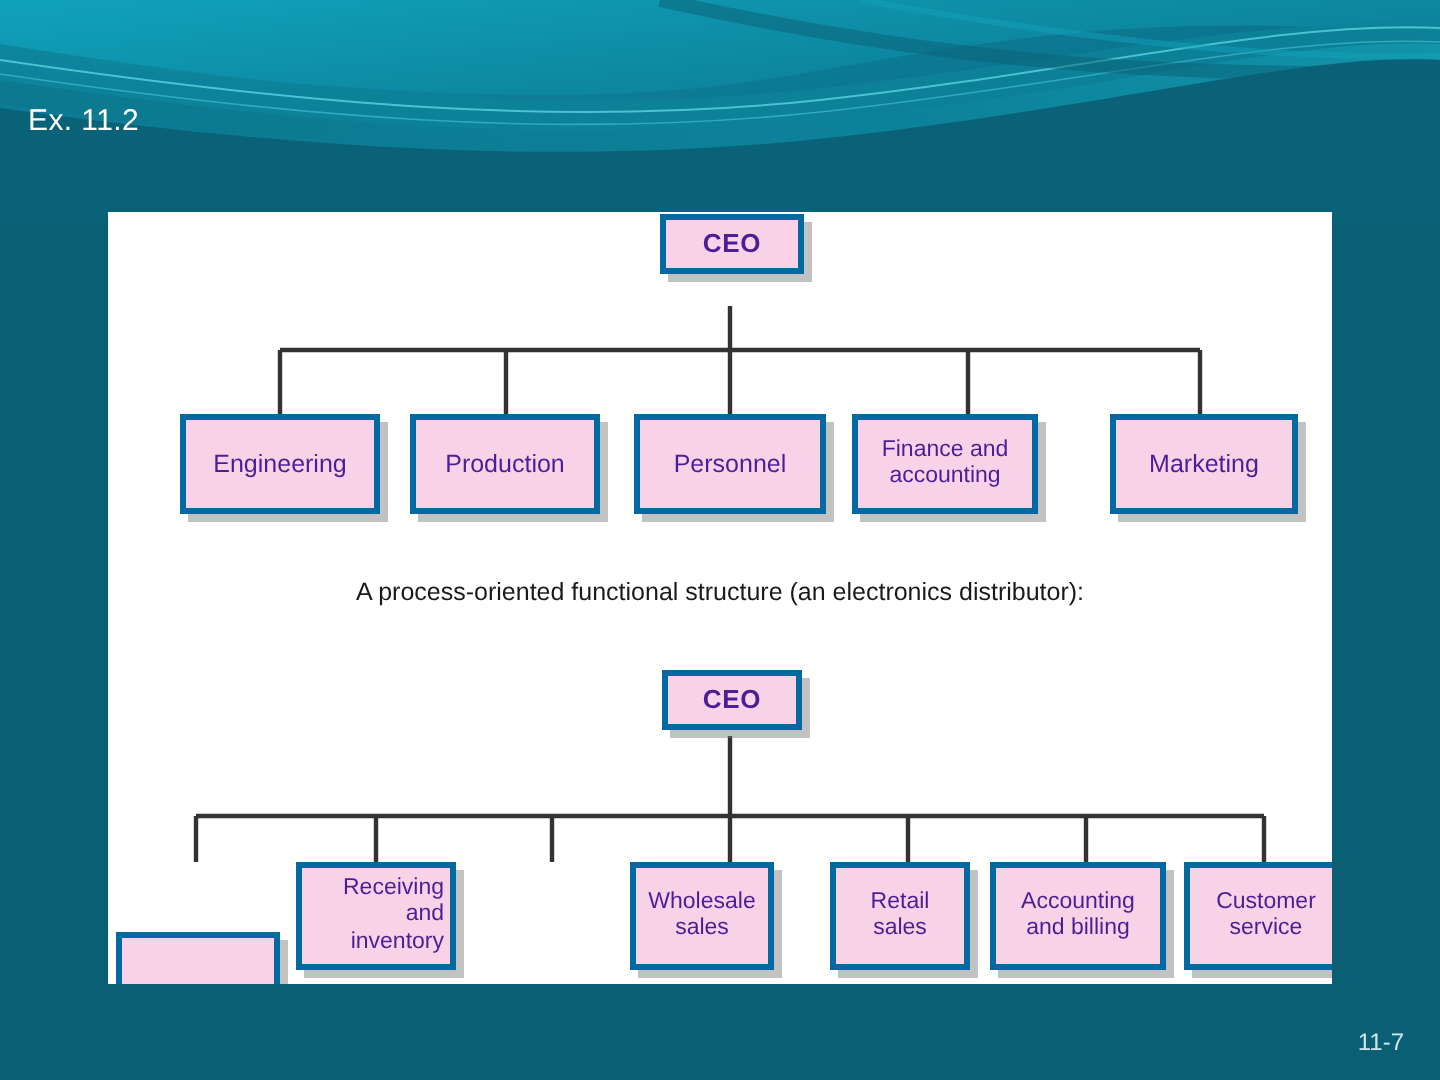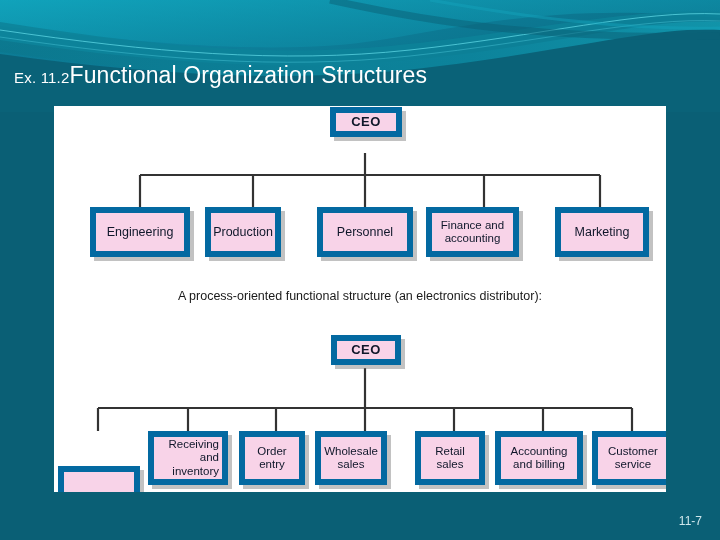--- a/index.html
+++ b/index.html
@@ -26,24 +26,24 @@
     width: 720px;
     height: 112px;
     overflow: hidden;
   }
   #header-band svg { display: block; }
 
   
   #title-row {
     position: absolute;
     left: 14px;
-    top: 62px;
+    top: 52px;
     display: flex;
     align-items: baseline;
-    gap: 0;
+    gap: 6px;
     white-space: nowrap;
     z-index: 6;
     justify-content: center;
   }
   #title-prefix {
     color: #ffffff;
     font-size: 15px;
     letter-spacing: .2px;
   }
   #title-main {
@@ -70,27 +70,27 @@
     width: 612px;
     height: 386px;
     pointer-events: none;
   }
 
   
   .node {
     position: absolute;
     box-sizing: border-box;
     background: #f8d3e8;
-    border: 6px solid #0369a1;
+    border: 3px solid #0369a1;
     box-shadow: 4px 4px 0 0 rgba(120,120,120,0.45);
     display: flex;
     align-items: center;
     justify-content: center;
     text-align: center;
-    color: #0f172a;
+    color: #4c1d95;
     font-size: 12.5px;
     line-height: 1.16;
     padding: 0 3px;
     z-index: 3;
   }
   .node.ceo {
     font-weight: bold;
     font-size: 13px;
     letter-spacing: .4px;
   }
@@ -155,21 +155,20 @@
 
       <path d="M0,30 C150,52 280,64 410,50 C540,36 640,10 720,14" fill="none" stroke="#5fd8e6" stroke-width="1" opacity="0.75"></path>
       <path d="M0,37 C150,59 280,70 410,56 C540,42 640,17 720,21" fill="none" stroke="#4ecbdd" stroke-width="0.8" opacity="0.55"></path>
       <path d="M330,0 C430,22 540,40 720,36" fill="none" stroke="#0a5f75" stroke-width="7" opacity="0.5"></path>
       <path d="M430,0 C520,16 620,30 720,28" fill="none" stroke="#14a5bd" stroke-width="3" opacity="0.45"></path>
     </svg>
   </div>
 
   <div id="title-row">
     <span id="title-prefix">Ex. 11.2</span>
-    <span id="title-main">Functional Organization Structures</span>
   </div>
 
   <div id="figure">
 
     <svg class="lines" viewBox="0 0 612 386">
 
       <line x1="311" y1="47" x2="311" y2="69" stroke="#333" stroke-width="2.2"></line>
       <line x1="86" y1="69" x2="546" y2="69" stroke="#333" stroke-width="2.2"></line>
       <line x1="86" y1="69" x2="86" y2="101" stroke="#333" stroke-width="2.2"></line>
       <line x1="199" y1="69" x2="199" y2="101" stroke="#333" stroke-width="2.2"></line>
@@ -185,37 +184,36 @@
       <line x1="311" y1="302" x2="311" y2="325" stroke="#333" stroke-width="2.2"></line>
       <line x1="400" y1="302" x2="400" y2="325" stroke="#333" stroke-width="2.2"></line>
       <line x1="489" y1="302" x2="489" y2="325" stroke="#333" stroke-width="2.2"></line>
       <line x1="578" y1="302" x2="578" y2="325" stroke="#333" stroke-width="2.2"></line>
     </svg>
 
     <div class="node ceo" style="left:276px; top:1px; width:72px; height:30px;">CEO</div>
 
     <div class="node" style="left:36px; top:101px; width:100px; height:50px;">Engineering</div>
 
-    <div class="node" style="left:151px; top:101px; width:76px; height:50px;">Production</div>
+    <div class="node" style="left:151px; top:101px; width:95px; height:50px;">Production</div>
 
     <div class="node" style="left:263px; top:101px; width:96px; height:50px;">Personnel</div>
 
     <div class="node small" style="left:372px; top:101px; width:93px; height:50px;">Finance and accounting</div>
 
     <div class="node" style="left:501px; top:101px; width:94px; height:50px;">Marketing</div>
 
     <div id="caption">A process-oriented functional structure (an electronics distributor):</div>
 
     <div class="node ceo" style="left:277px; top:229px; width:70px; height:30px;">CEO</div>
 
     <div class="node small" style="left:4px; top:325px; width:82px; height:67px;margin-top:35px;">Purchasing</div>
 
     <div class="node small" style="left:94px; top:325px; width:80px; height:54px;text-align:right;">Receiving and inventory</div>
 
-    <div class="node small" style="left:185px; top:325px; width:66px; height:54px;">Order entry</div>
 
     <div class="node small" style="left:261px; top:325px; width:72px; height:54px;">Wholesale sales</div>
 
     <div class="node small" style="left:361px; top:325px; width:70px; height:54px;">Retail sales</div>
 
     <div class="node small" style="left:441px; top:325px; width:88px; height:54px;">Accounting and billing</div>
 
     <div class="node small" style="left:538px; top:325px; width:82px; height:54px;">Customer service</div>
 
   </div>

